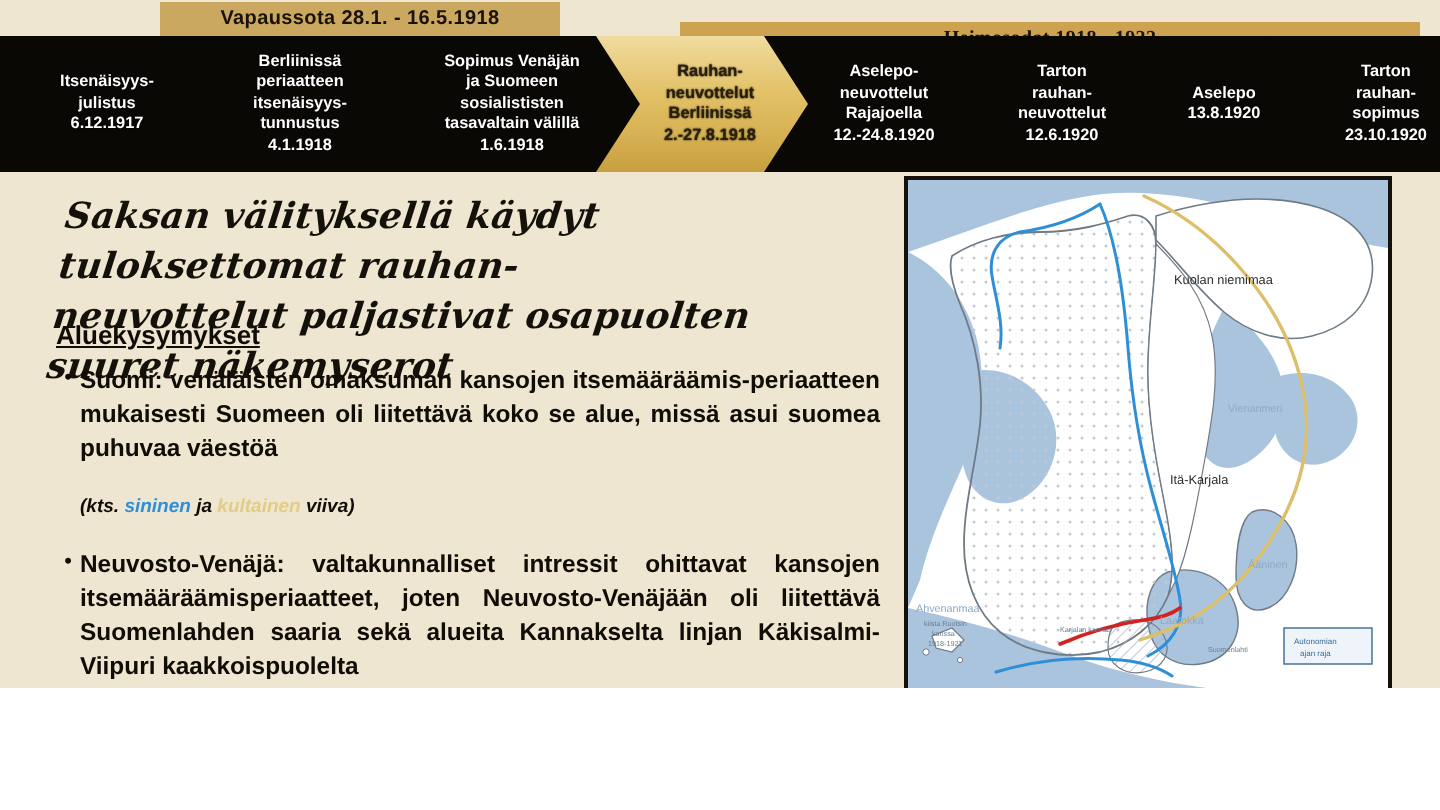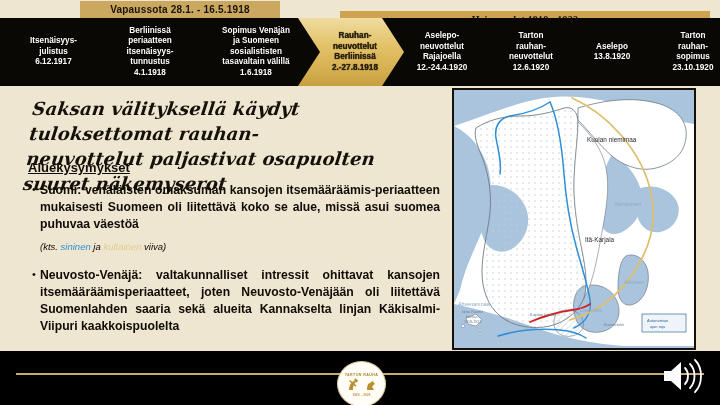--- a/index.html
+++ b/index.html
@@ -3,21 +3,21 @@
 <meta charset="utf-8">
 <style>
   html, body {
     margin: 0;
     padding: 0;
     background: #ffffff;
   }
   #slide {
     position: relative;
     width: 720px;
-    height: 405px;
+    height: 344px;
     overflow: hidden;
     background: #efe6d1;
     font-family: "Liberation Sans", sans-serif;
   }
 
   
   .banner {
     position: absolute;
     height: 17px;
     background: #c8a34f;
@@ -123,23 +123,23 @@
   .bullet-body { flex: 1; }
   .bullet-text {
     font-size: 12.2px;
     font-weight: bold;
     line-height: 17px;
     text-align: justify;
   }
   .note {
     font-size: 9.5px;
     font-style: italic;
-    font-weight: normal;
+    font-weight: bold;
     line-height: 13px;
-    margin-top: 7px;
+    margin-top: 14px;
   }
   .c-blue { color: #2e8fd6; }
   .c-gold { color: #e2cd86; }
   .c-red  { color: #e02020; }
   .gap { height: 10px; }
 
   
   #map-frame {
     position: absolute;
     left: 452px;
@@ -264,21 +264,21 @@
         <div>Berliinissä</div>
         <div>2.-27.8.1918</div>
       </div>
     </div>
 
     <div class="chev notched" id="chev-5">
       <div class="lbl">
         <div>Aselepo-</div>
         <div>neuvottelut</div>
         <div>Rajajoella</div>
-        <div>12.-24.4.1920</div>
+        <div>12.-24.8.1920</div>
       </div>
     </div>
 
     <div class="chev notched" id="chev-6">
       <div class="lbl">
         <div>Tarton</div>
         <div>rauhan-</div>
         <div>neuvottelut</div>
         <div>12.6.1920</div>
       </div>

